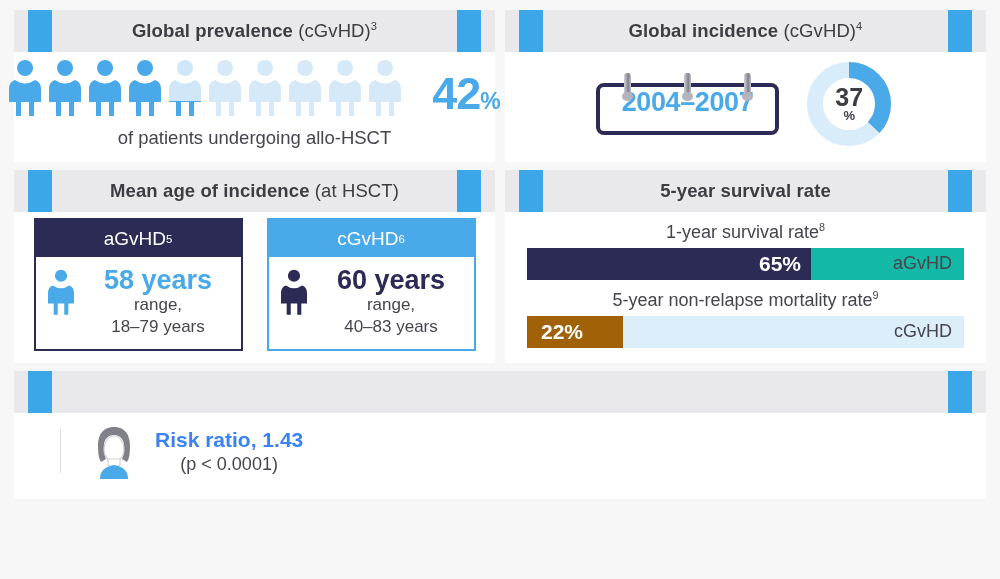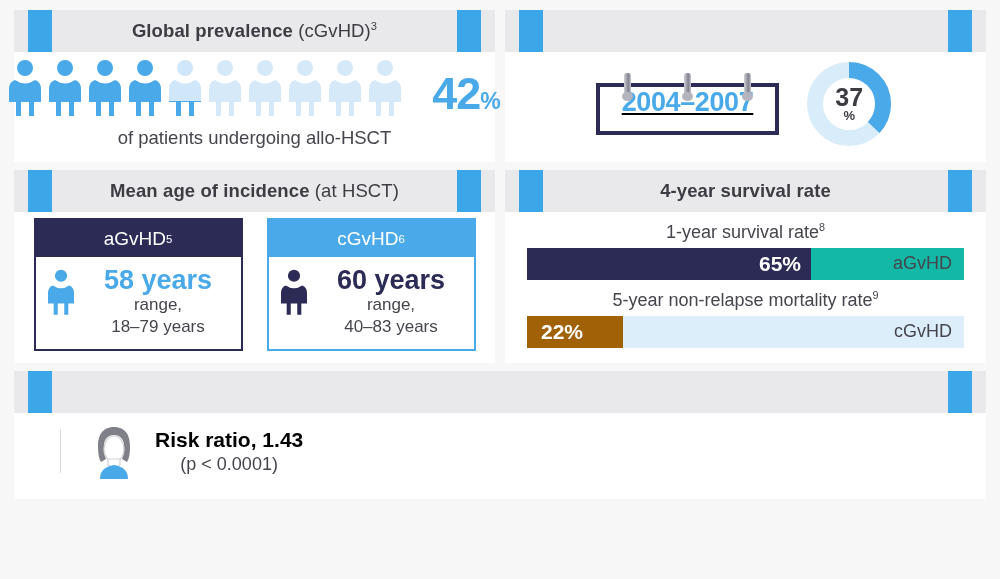--- a/index.html
+++ b/index.html
@@ -67,24 +67,24 @@
     margin-top: 11px; font-size: 18.5px; color: #45454d;
   }
 
   
   .person { display: block; }
 
   
   .incid-row { display: flex; align-items: center; gap: 24px; }
   .calendar { position: relative; padding-top: 10px; }
   .cal-box {
-    border: 4px solid #2b2b55; border-radius: 0;
+    border: 4px solid #2b2b55; border-radius: 8px;
     background: #fff;
     padding: 0 22px 13px 22px;
-    min-width: 176px; text-align: center; text-decoration: underline;
+    min-width: 176px; text-align: center;
   }
   .cal-years {
     font-size: 27px; font-weight: 700; color: #4aa9e8; letter-spacing: -.4px;
   }
   .rings { position: absolute; top: 0; left: 0; right: 0; height: 26px; }
   .ring {
     position: absolute; top: 0; width: 7px; height: 26px;
     background: linear-gradient(to right,#cfcfd6 0%,#9a9aa6 45%,#7d7d8c 60%,#c6c6ce 100%);
     border-radius: 3px;
   }
@@ -148,21 +148,21 @@
     font-size: 18px; color: #45454d;
   }
 
   
   .sex-row { display: flex; align-items: center; width: 100%; padding: 4px 18px 8px 18px; }
   .sex-text { font-size: 19px; line-height: 1.45; color: #45454d; flex: 1; }
   .sex-text .hl { color: #6fbbec; }
   .divider { width: 1px; align-self: stretch; background: #dcdce1; margin: 6px 26px 6px 14px; }
   .sex-right { display: flex; align-items: center; gap: 14px; padding-right: 22px; }
   .rr-text { text-align: center; }
-  .rr-main { font-size: 21px; font-weight: 700; color: #000000; }
+  .rr-main { font-size: 21px; font-weight: 700; color: #3b82f6; }
   .rr-p { font-size: 18px; color: #45454d; margin-top: 2px; }
 </style>
 </head>
 <body>
 
 <div class="page">
  <div class="grid">
 
   <div class="card half">
     <div class="card-head">
@@ -235,20 +235,23 @@
         <div class="pct-big"><span>42</span><em>%</em></div>
       </div>
       <div class="sub-line">of patients undergoing allo-HSCT</div>
     </div>
   </div>
 
   <div class="card half">
     <div class="card-head">
       <span class="accent left"></span>
       <span class="accent right"></span>
+      <div class="title">
+        <b>Global incidence</b><span class="norm"> (cGvHD)</span><sup>4</sup>
+      </div>
     </div>
     <div class="card-body">
       <div class="incid-row">
         <div class="calendar">
           <div class="rings">
             <span class="ring" style="left:28px"></span>
             <span class="ring" style="left:88px"></span>
             <span class="ring" style="left:148px"></span>
           </div>
           <div class="cal-box">
@@ -318,21 +321,21 @@
 
       </div>
     </div>
   </div>
 
   <div class="card half">
     <div class="card-head">
       <span class="accent left"></span>
       <span class="accent right"></span>
       <div class="title">
-        <b>4-year survival rate</b>
+        <b>5-year survival rate</b>
       </div>
     </div>
     <div class="card-body">
       <div class="bars">
 
         <div class="bar-label">
           <span>1-year survival rate</span><sup>8</sup>
         </div>
         <div class="bar-track">
           <div class="bar-fill" style="width:65%">

